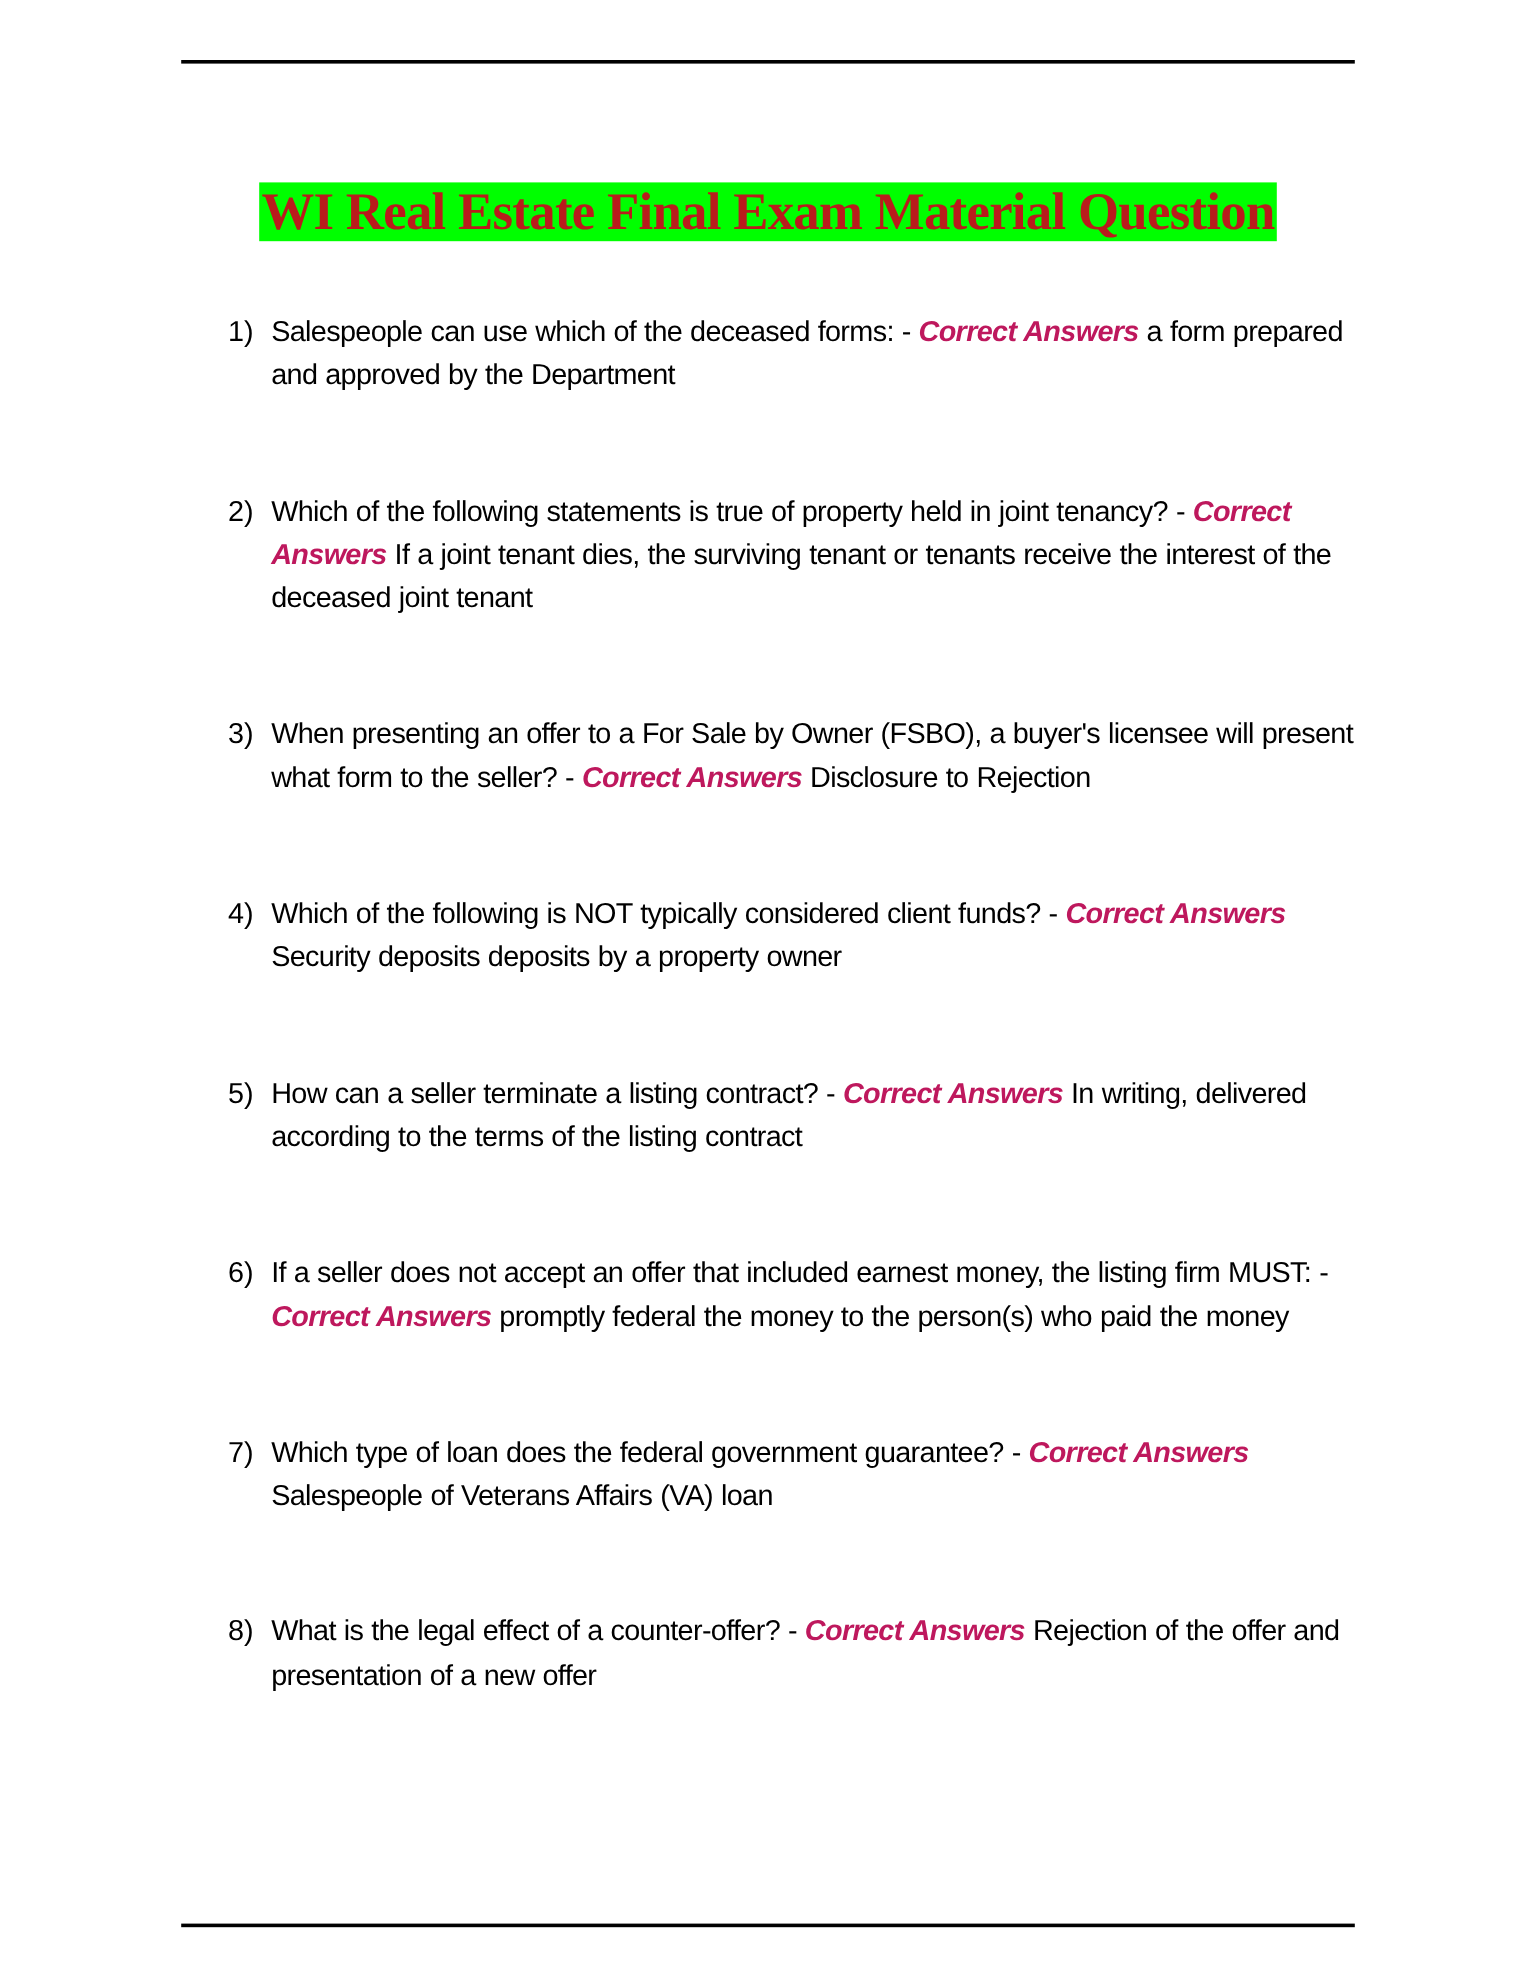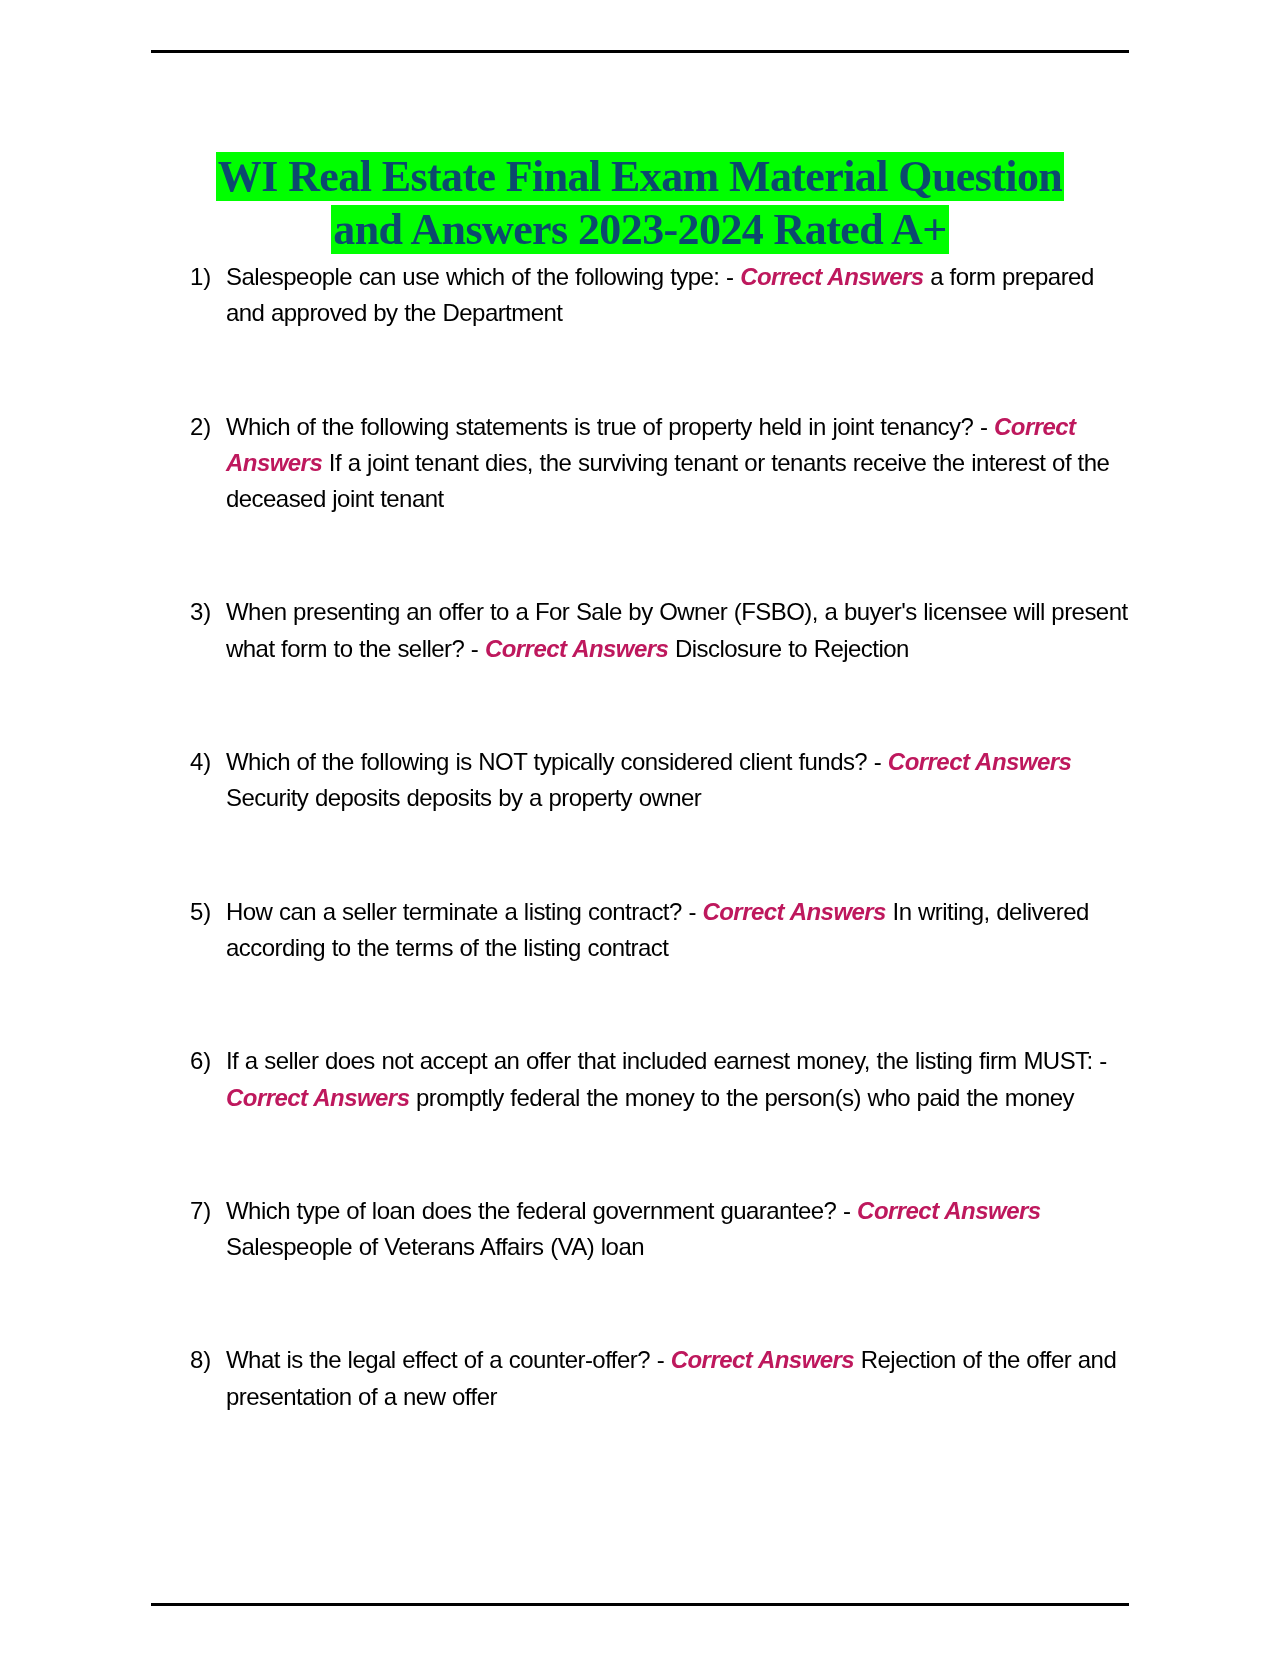--- a/index.html
+++ b/index.html
@@ -4,48 +4,47 @@
 <style>
   html, body { margin: 0; padding: 0; background: #ffffff; }
   body { width: 1280px; height: 1656px; position: relative; overflow: hidden; }
   .rule { position: absolute; left: 151px; width: 978px; height: 3px; background: #000; }
   .rule.top { top: 50px; }
   .rule.bottom { top: 1603px; }
   .title {
     position: absolute; left: 151px; width: 978px; top: 150px;
     text-align: center;
     font-family: "Liberation Serif", serif; font-weight: bold;
-    font-size: 44px; line-height: 53px; color: #0c4a6e;
+    font-size: 44px; line-height: 53px; color: #b91c1c;
     letter-spacing: -0.6px;
   }
   .title .hl { background: #00FF00; padding: 0 2px; box-decoration-break: clone; -webkit-box-decoration-break: clone; }
   .qa-list {
     position: absolute; left: 190px; top: 259px; width: 940px;
     margin: 0; padding: 0; list-style: none;
     font-family: "Liberation Sans", sans-serif; font-size: 24px; line-height: 36.3px; color: #000;
   }
   .qa-item { position: relative; padding-left: 36px; margin-bottom: 77px; }
   .qa-num { position: absolute; left: 0; top: 0; }
   .qa-text { display: block; letter-spacing: -0.55px; word-spacing: 0.5px; }
   .ca { color: #be185d; font-style: italic; font-weight: bold; }
 </style>
 </head>
 <body>
 
 <div class="rule top"></div>
 
 <div class="title">
   <span class="hl">WI Real Estate Final Exam Material Question</span><br>
-  <span class="hl">and Answers 2023-2024 Rated A+</span>
 </div>
 
 <ol class="qa-list">
   <li class="qa-item">
     <span class="qa-num">1)</span>
-    <span class="qa-text"><span>Salespeople can use which of the following type:</span><span> - </span><span class="ca">Correct Answers</span> <span>a form prepared and approved by the Department</span></span>
+    <span class="qa-text"><span>Salespeople can use which of the deceased forms:</span><span> - </span><span class="ca">Correct Answers</span> <span>a form prepared and approved by the Department</span></span>
   </li>
   <li class="qa-item">
     <span class="qa-num">2)</span>
     <span class="qa-text"><span>Which of the following statements is true of property held in joint tenancy?</span><span> - </span><span class="ca">Correct Answers</span> <span>If a joint tenant dies, the surviving tenant or tenants receive the interest of the deceased joint tenant</span></span>
   </li>
   <li class="qa-item">
     <span class="qa-num">3)</span>
     <span class="qa-text"><span>When presenting an offer to a For Sale by Owner (FSBO), a buyer's licensee will present what form to the seller?</span><span> - </span><span class="ca">Correct Answers</span> <span>Disclosure to Rejection</span></span>
   </li>
   <li class="qa-item">

